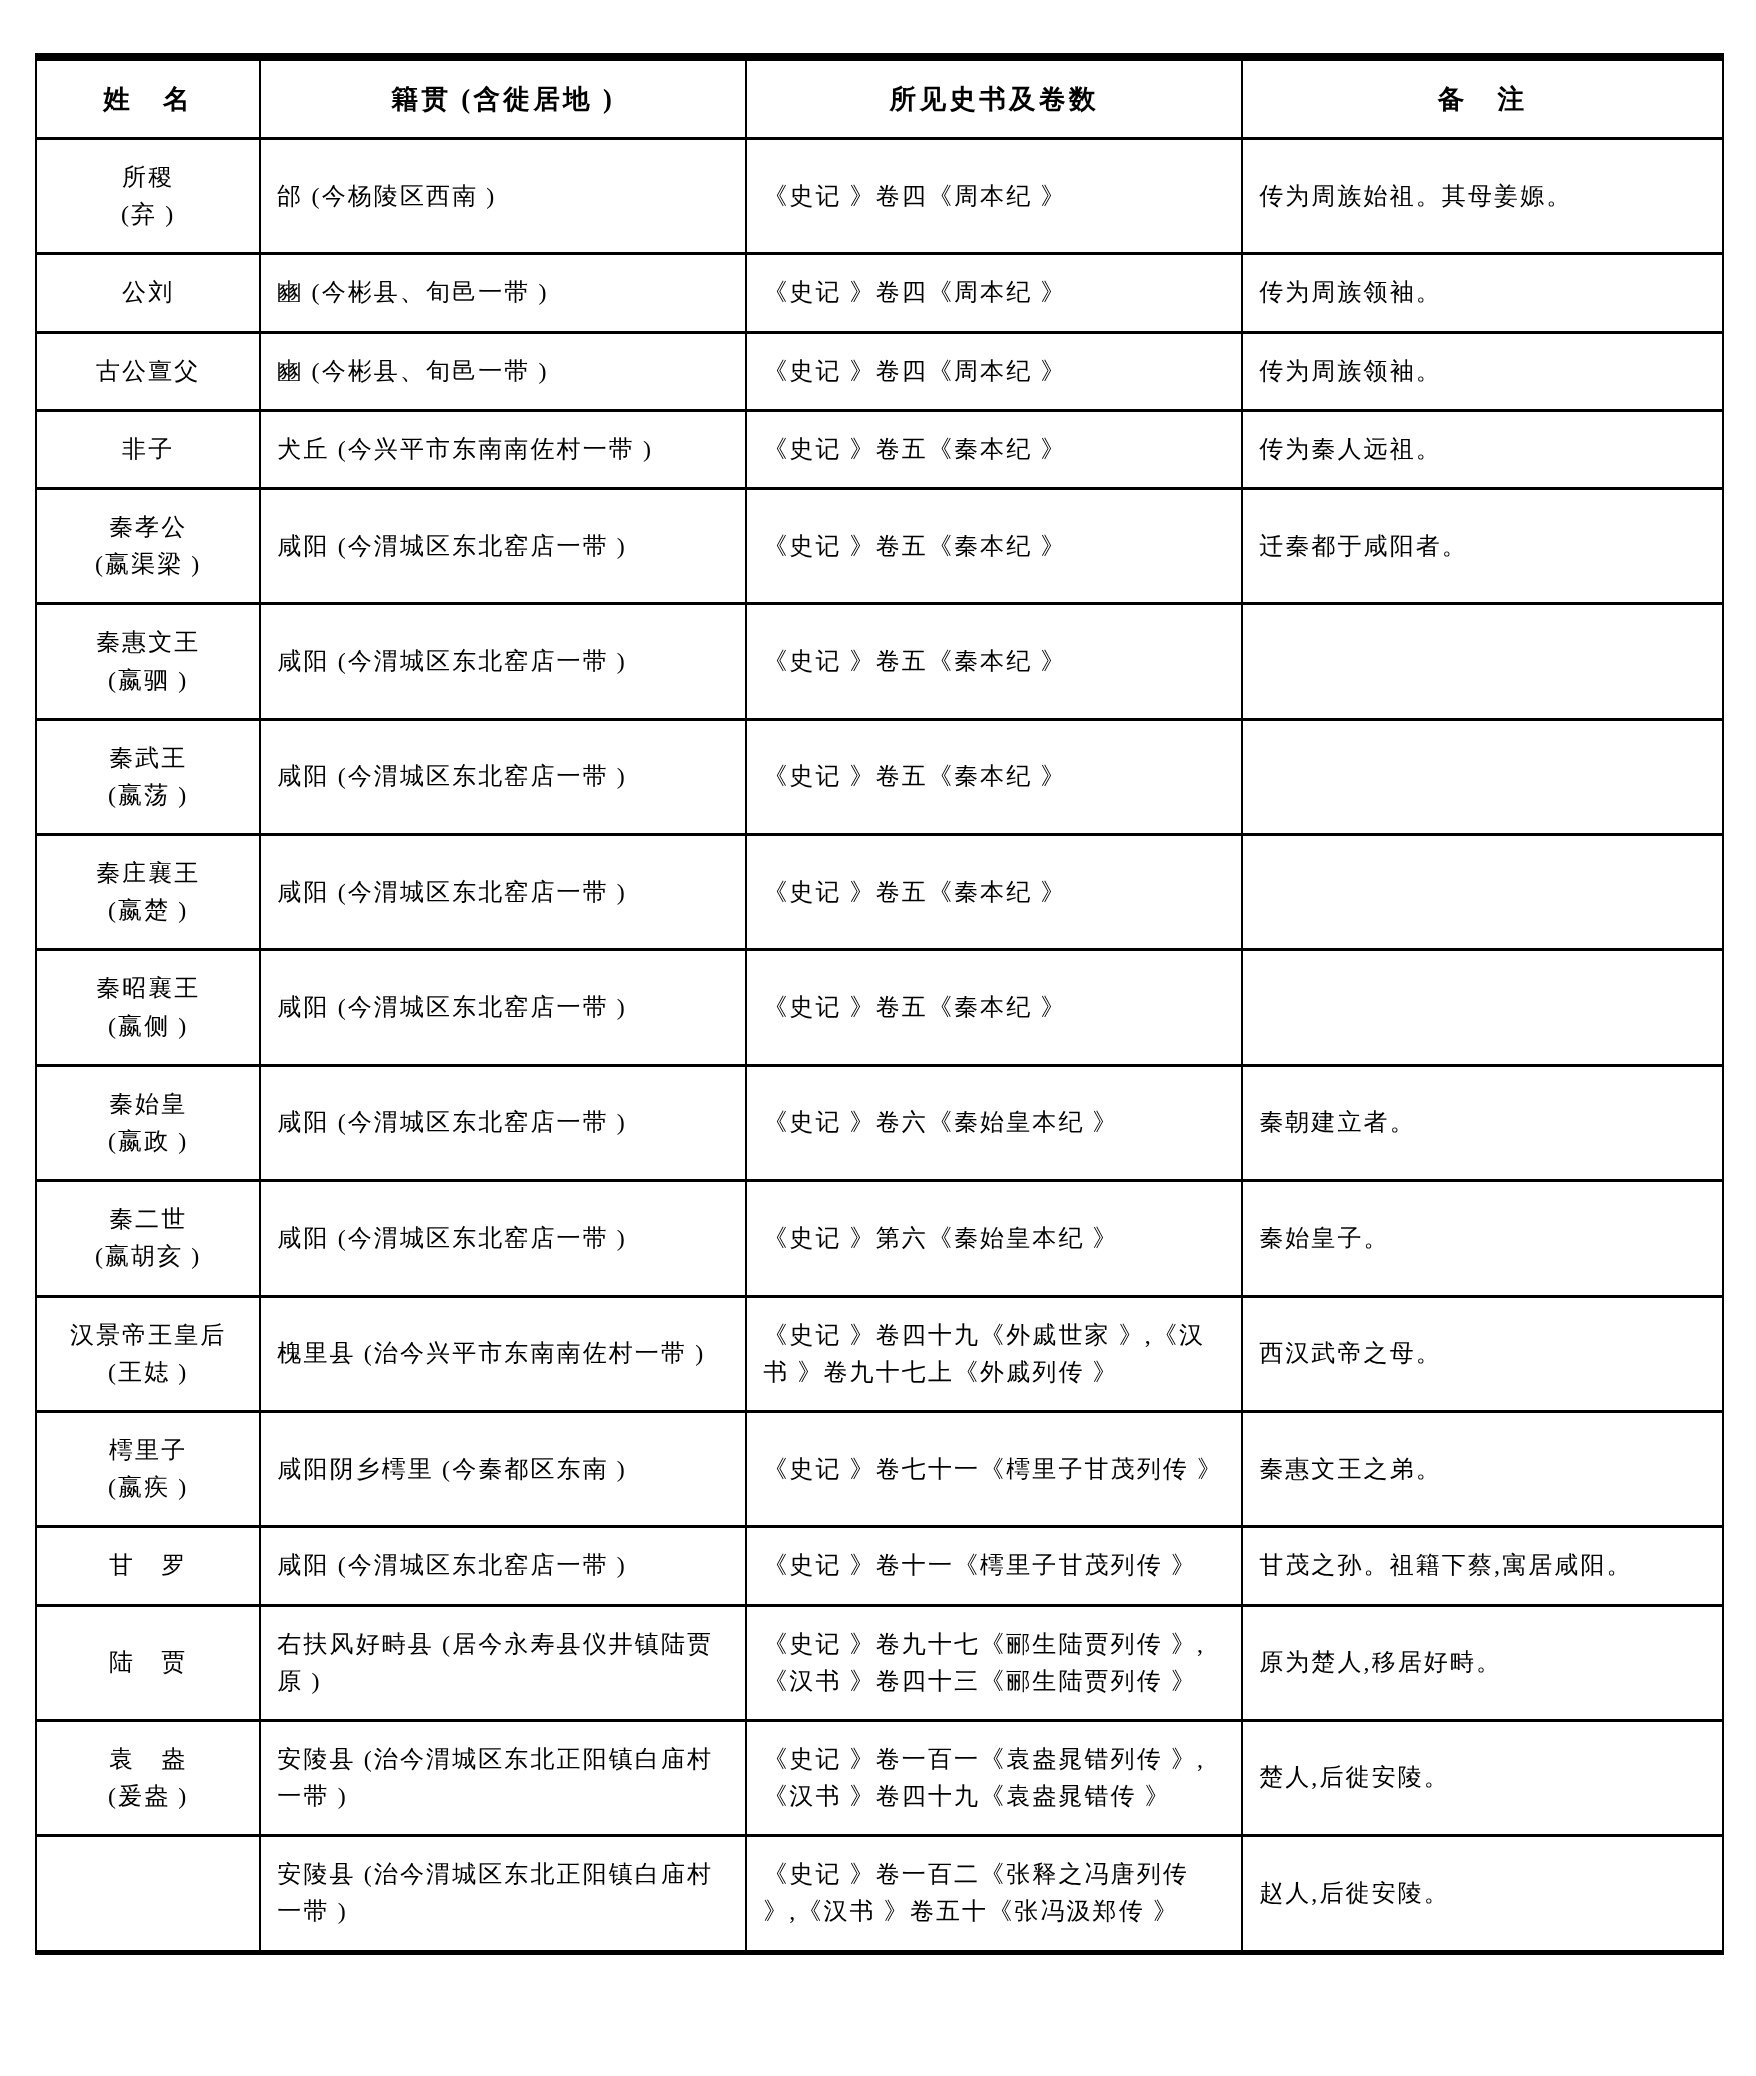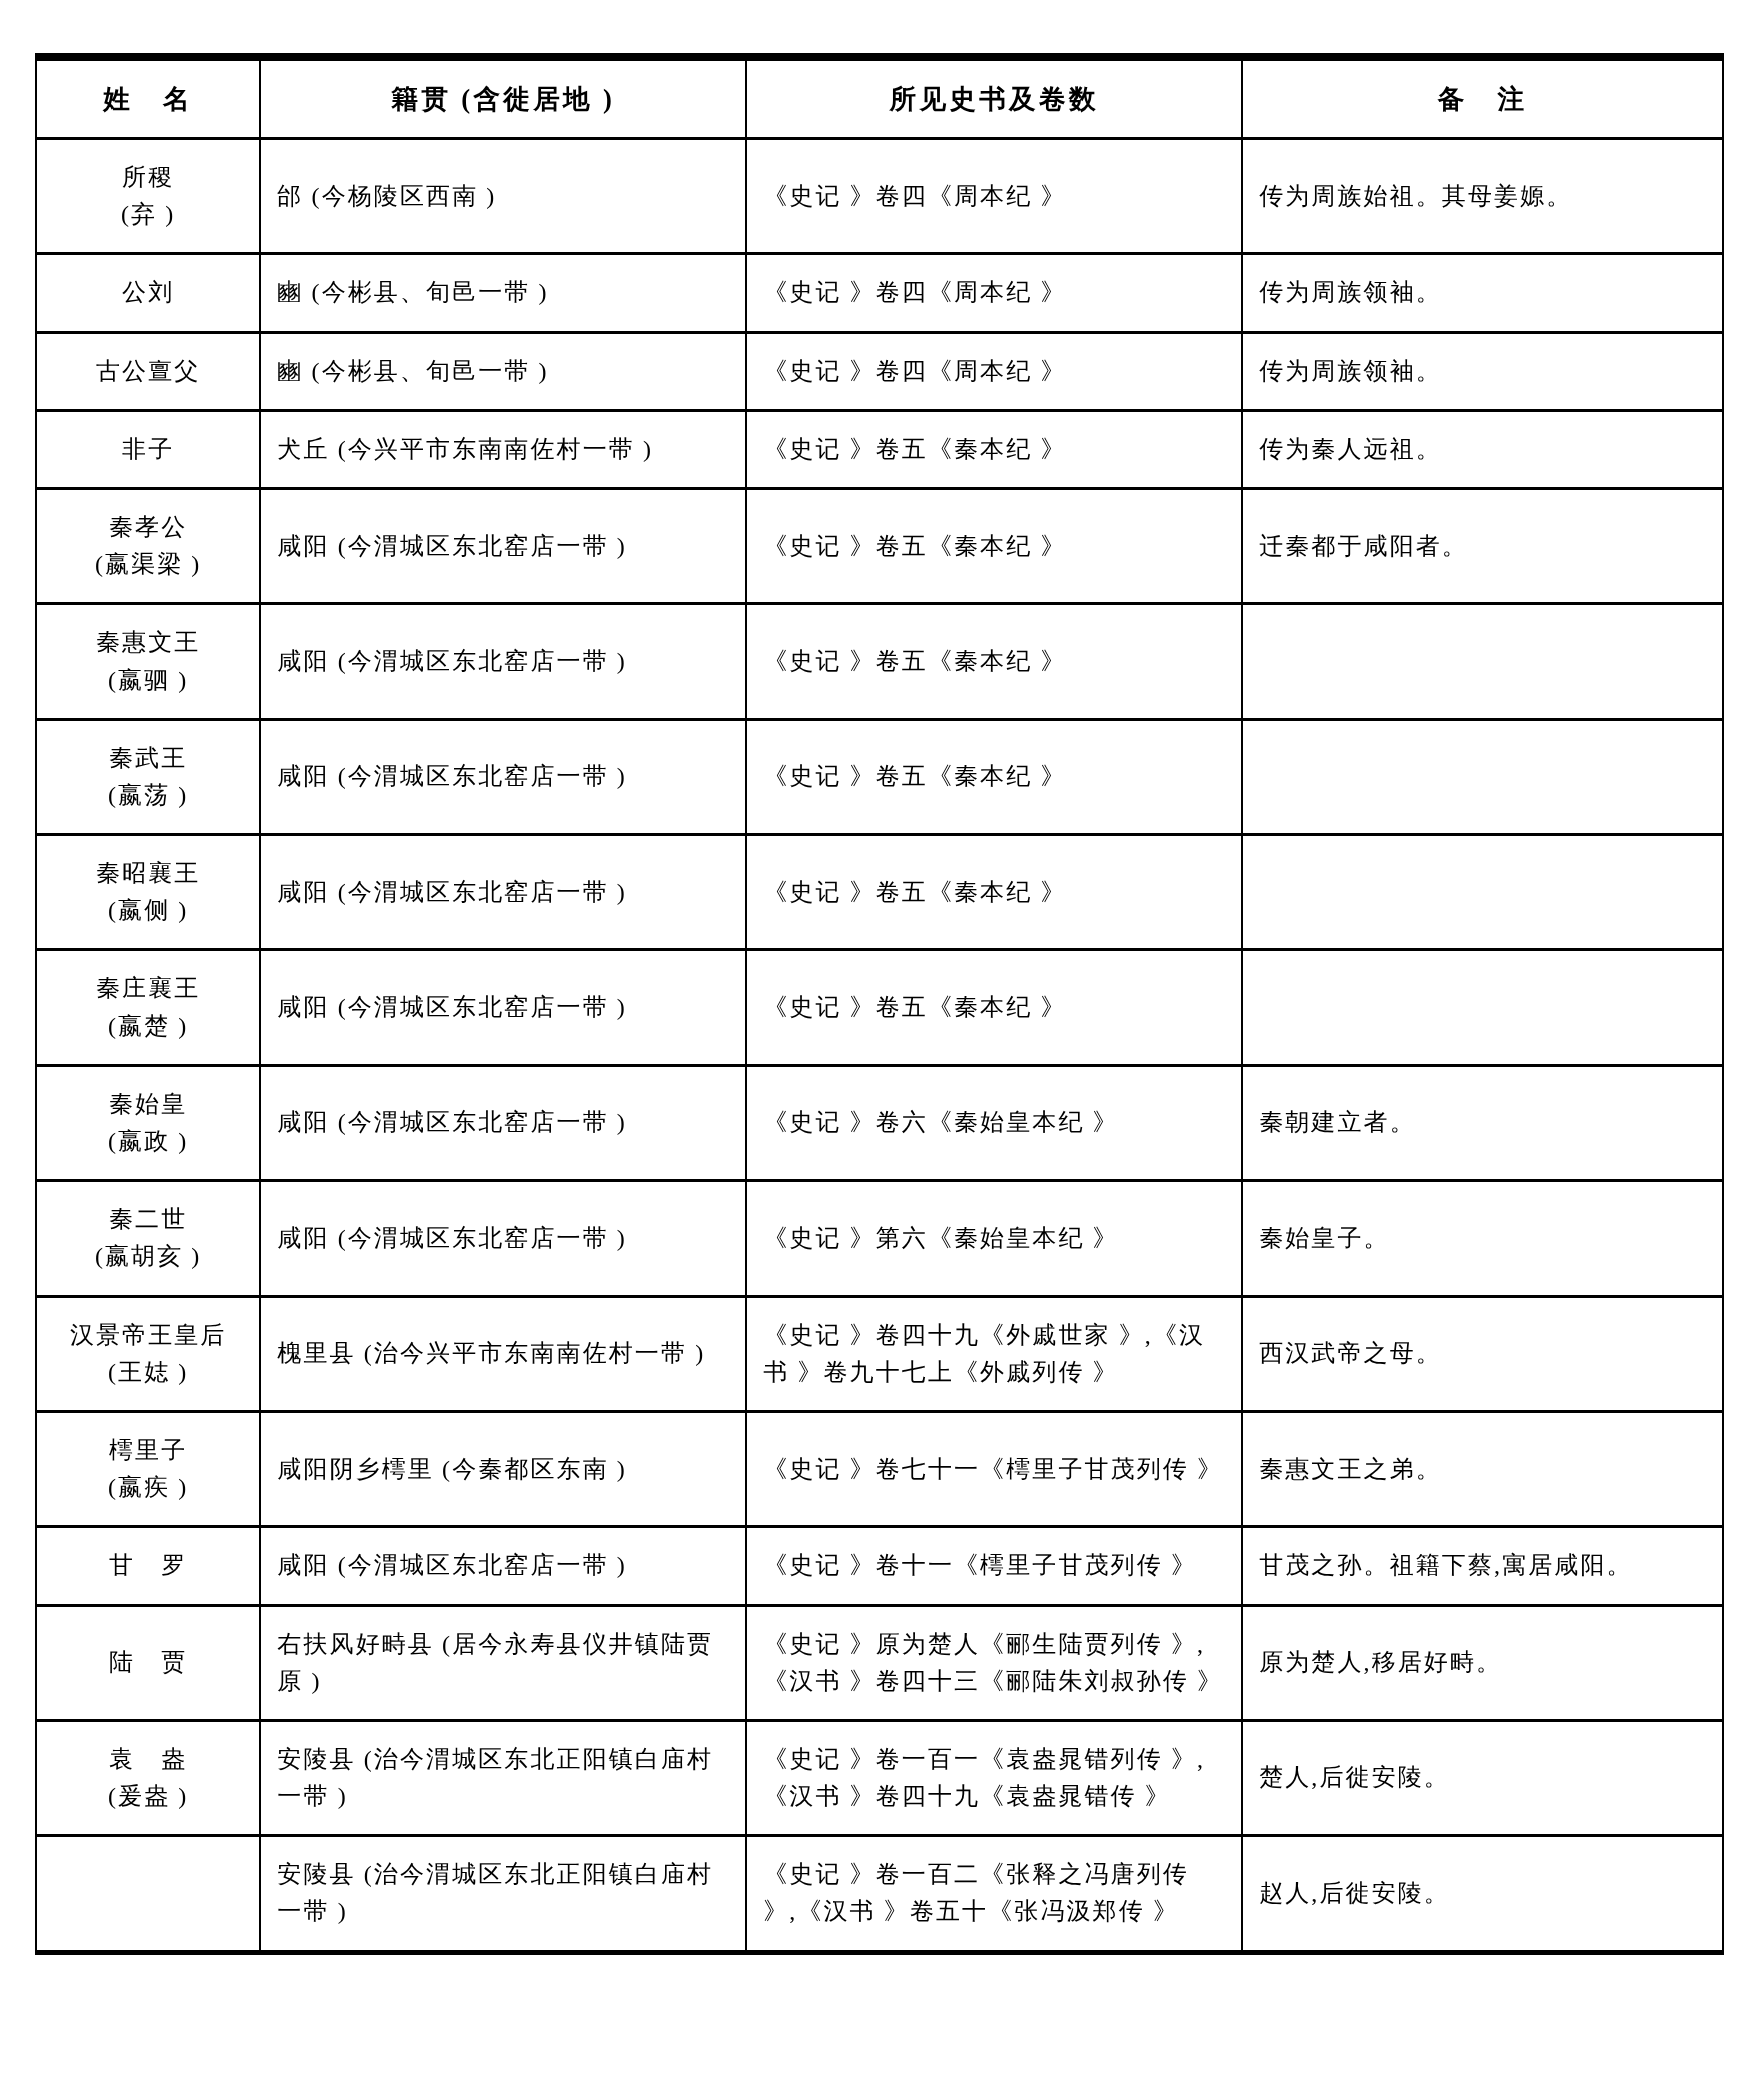--- a/index.html
+++ b/index.html
@@ -135,31 +135,31 @@
     <td class="c-name">
       <div class="person-name">秦武王</div>
       <div class="person-alias">(嬴荡 )</div>
     </td>
     <td class="c-origin">咸阳 (今渭城区东北窑店一带 )</td>
     <td class="c-source">《史记 》卷五《秦本纪 》</td>
     <td class="c-note"></td>
   </tr>
         <tr>
     <td class="c-name">
+      <div class="person-name">秦庄襄王</div>
+      <div class="person-alias">(嬴楚 )</div>
+    </td>
+    <td class="c-origin">咸阳 (今渭城区东北窑店一带 )</td>
+    <td class="c-source">《史记 》卷五《秦本纪 》</td>
+    <td class="c-note"></td>
+  </tr>
+        <tr>
+    <td class="c-name">
       <div class="person-name">秦昭襄王</div>
       <div class="person-alias">(嬴侧 )</div>
-    </td>
-    <td class="c-origin">咸阳 (今渭城区东北窑店一带 )</td>
-    <td class="c-source">《史记 》卷五《秦本纪 》</td>
-    <td class="c-note"></td>
-  </tr>
-        <tr>
-    <td class="c-name">
-      <div class="person-name">秦庄襄王</div>
-      <div class="person-alias">(嬴楚 )</div>
     </td>
     <td class="c-origin">咸阳 (今渭城区东北窑店一带 )</td>
     <td class="c-source">《史记 》卷五《秦本纪 》</td>
     <td class="c-note"></td>
   </tr>
         <tr>
     <td class="c-name">
       <div class="person-name">秦始皇</div>
       <div class="person-alias">(嬴政 )</div>
     </td>
@@ -202,21 +202,21 @@
     <td class="c-origin">咸阳 (今渭城区东北窑店一带 )</td>
     <td class="c-source">《史记 》卷十一《樗里子甘茂列传 》</td>
     <td class="c-note">甘茂之孙。祖籍下蔡,寓居咸阳。</td>
   </tr>
         <tr>
     <td class="c-name">
       <div class="person-name">陆　贾</div>
       <div class="person-alias"></div>
     </td>
     <td class="c-origin">右扶风好畤县 (居今永寿县仪井镇陆贾原 )</td>
-    <td class="c-source">《史记 》原为楚人《郦生陆贾列传 》,《汉书 》卷四十三《郦陆朱刘叔孙传 》</td>
+    <td class="c-source">《史记 》卷九十七《郦生陆贾列传 》,《汉书 》卷四十三《郦生陆贾列传 》</td>
     <td class="c-note">原为楚人,移居好畤。</td>
   </tr>
         <tr>
     <td class="c-name">
       <div class="person-name">袁　盎</div>
       <div class="person-alias">(爰盎 )</div>
     </td>
     <td class="c-origin">安陵县 (治今渭城区东北正阳镇白庙村一带 )</td>
     <td class="c-source">《史记 》卷一百一《袁盎晁错列传 》,《汉书 》卷四十九《袁盎晁错传 》</td>
     <td class="c-note">楚人,后徙安陵。</td>

